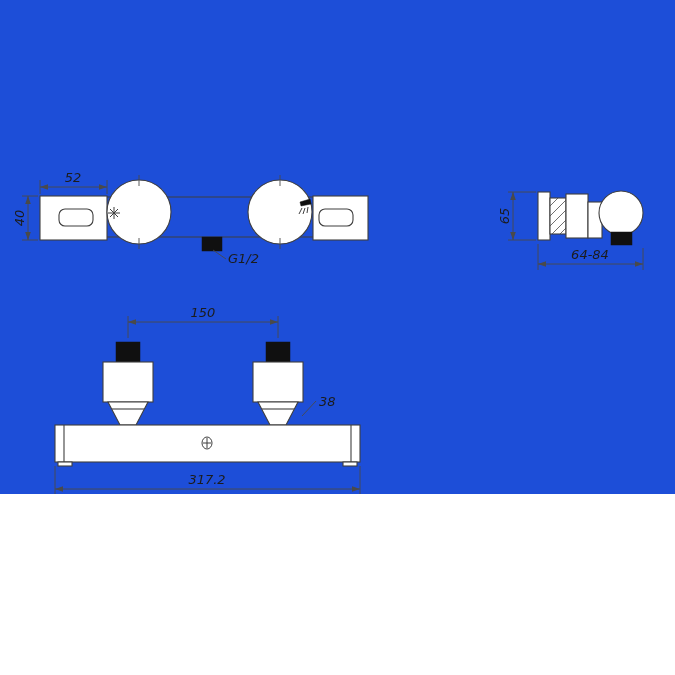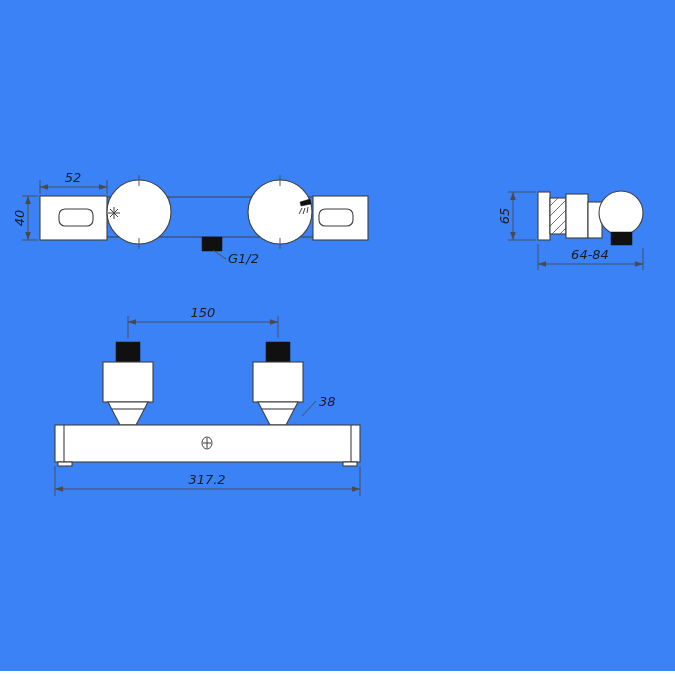--- a/index.html
+++ b/index.html
@@ -2,22 +2,22 @@
 <html><head>
 <meta charset="utf-8">
 <style>
   html, body {
     margin: 0;
     padding: 0;
     background: #ffffff;
   }
   .stage {
     width: 675px;
-    height: 671px;
-    background: #3b82f6;
+    height: 494px;
+    background: #1d4ed8;
     position: relative;
     overflow: hidden;
     font-family: "DejaVu Sans", sans-serif;
   }
   svg { display: block; }
 
   .ln   { stroke: #3f3f3f; stroke-width: 1.1; fill: none; }
   .lnw  { stroke: #3f3f3f; stroke-width: 1.1; fill: #ffffff; }
   .dim  { stroke: #4a4a4a; stroke-width: 0.9; fill: none; }
   .arr  { fill: #4a4a4a; stroke: none; }

